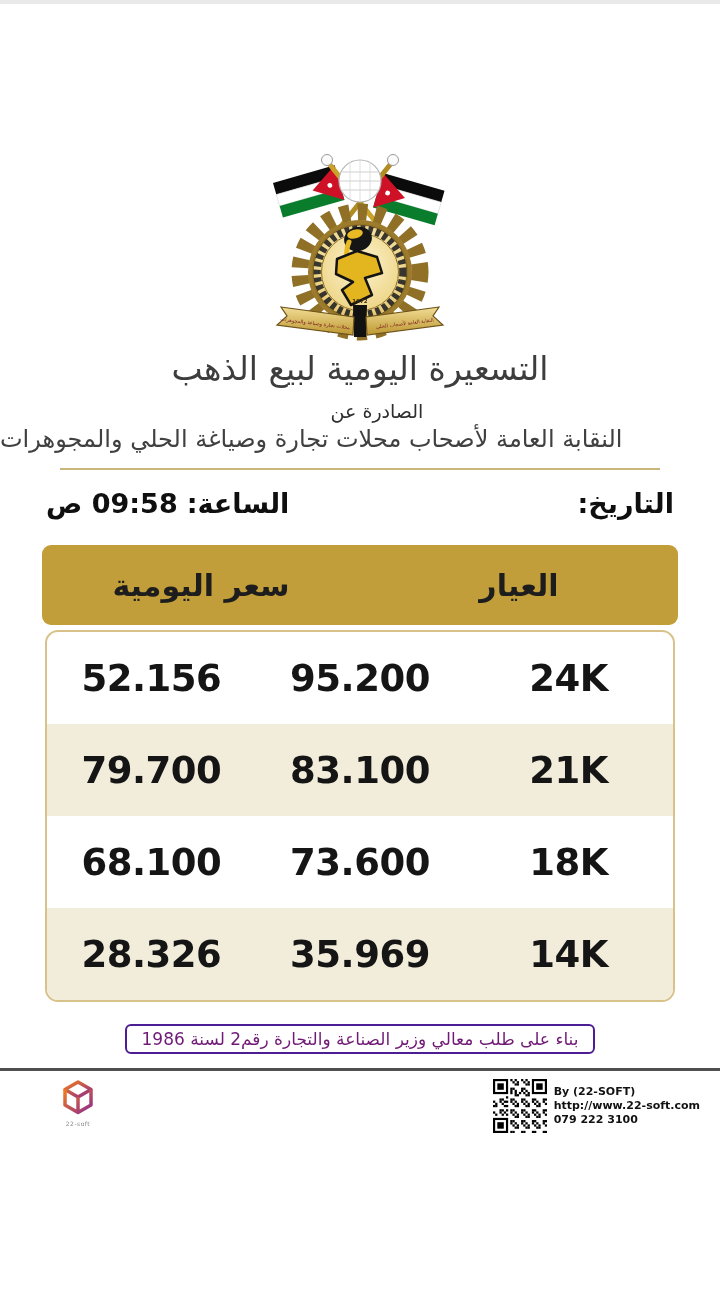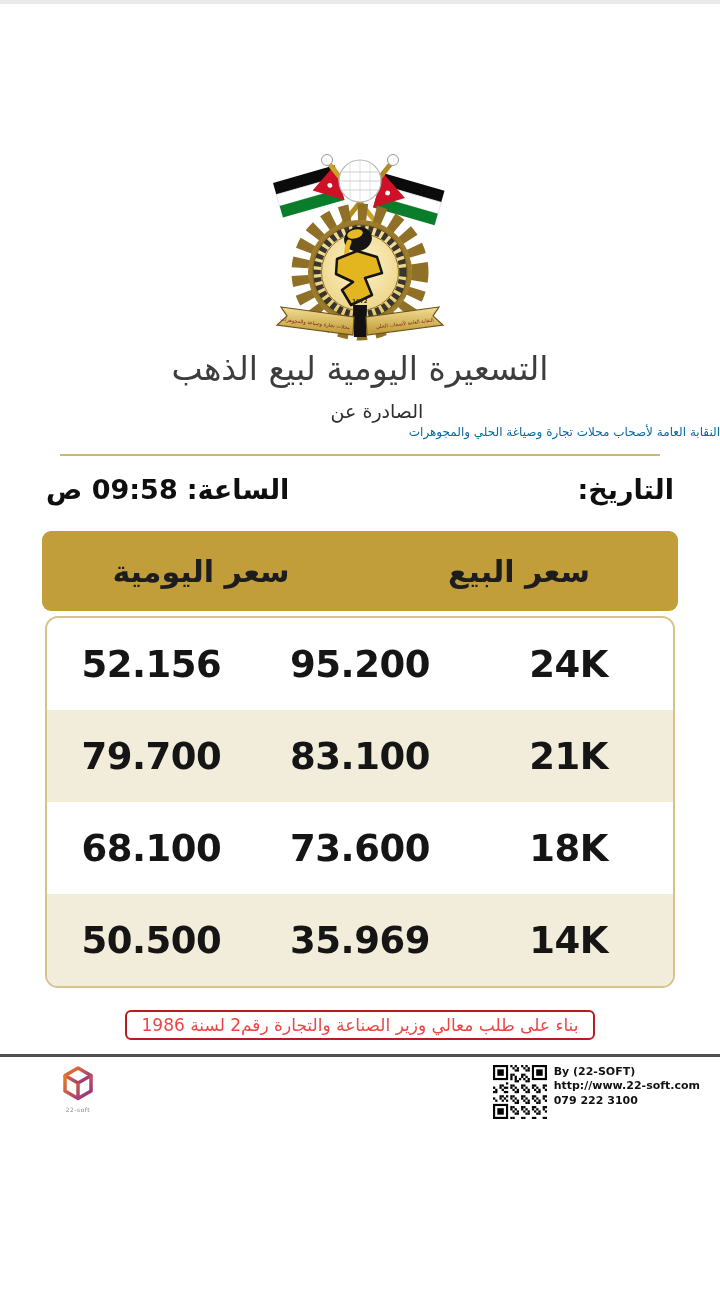--- a/index.html
+++ b/index.html
@@ -4,21 +4,21 @@
 <style>
   * { margin:0; padding:0; box-sizing:border-box; }
   body { background:#e9e9e9; font-family:"DejaVu Sans", sans-serif; }
   .page {
     width:720px; height:1300px; margin:4px auto; background:#ffffff;
     position:relative; overflow:hidden; font-family:"DejaVu Sans", sans-serif;
   }
   .emblem-wrap { width:190px; margin:143px auto 0; }
   .title { font-size:33px; color:#3d3d3d; text-align:center; margin-top:2px; }
   .sub1 { font-size:19px; color:#2e2e2e; text-align:center; margin-top:12px;padding-left:34px; }
-  .sub2 { font-size:12px; color:#0369a1; text-align:right; margin-top:3px; }
+  .sub2 { font-size:24px; color:#404040; text-align:left; margin-top:3px; }
   .sub3 { font-size:25px; color:#2a2a2a; text-align:center; margin-top:10px; }
   .gold-divider { width:600px; height:2px; background:#c8b67b; margin:15px auto 0; }
   .date-row {
     display:flex; justify-content:space-between; width:628px; margin:18px auto 0;
     font-weight:bold; font-size:27px; color:#0f0f0f;
   }
   .date-group { display:flex; gap:9px; align-items:baseline; }
   .thead {
     width:636px; height:80px; margin:26px auto 0; background:#c19e3a;
     border-radius:9px; display:flex; align-items:center;
@@ -28,31 +28,31 @@
     width:630px; margin:5px auto 0; border:2px solid #d8c289;
     border-radius:13px; overflow:hidden; background:#ffffff;
   }
   .trow {
     height:92px; display:flex; align-items:center;
     font-size:37px; font-weight:bold; color:#151515; letter-spacing:-0.5px;
   }
   .trow.alt { background:#f2edda; }
   .cell { flex:1; text-align:center; }
   .footer-note {
-    margin:22px auto 0; width:fit-content; border:2px solid #b91c1c;
-    border-radius:6px; padding:3px 15px; font-size:17px; color:#ef4444;
+    margin:22px auto 0; width:fit-content; border:2px solid #4c1d95;
+    border-radius:6px; padding:3px 15px; font-size:17px; color:#701a75;
   }
   .bottom-rule { width:720px; height:3px; background:#4f4f4f; margin-top:14px; }
   .bottom-bar {
     display:flex; justify-content:space-between; align-items:flex-start;
     padding:8px 20px 0 58px;
   }
   .cube-wrap { display:flex; flex-direction:column; align-items:center; gap:1px; }
   .cube-caption { font-size:6px; color:#8a8a8a; letter-spacing:0.5px; }
-  .credit { display:flex; gap:7px; align-items:flex-start; }
+  .credit { display:flex; gap:7px; align-items:center; }
   .credit-text { font-size:11px; font-weight:bold; color:#111; line-height:1.3; }
 </style>
 </head>
 <body>
 
 <div class="page">
 
   <div class="emblem-wrap">
     <svg viewBox="0 0 190 196" width="190" height="196">
       <defs>
@@ -136,21 +136,21 @@
     <div class="date-group">
       <span>التاريخ:</span>
     </div>
     <div class="date-group">
       <span>الساعة:</span>
       <span>09:58 ص</span>
     </div>
   </div>
 
   <div class="thead" dir="rtl">
-    <div class="cell">سعر البيع</div>
+    <div class="cell">العيار</div>
     <div class="cell">سعر اليومية</div>
   </div>
   <div class="tbody" dir="rtl">
       <div class="trow">
         <div class="cell">24K</div>
         <div class="cell">95.200</div>
         <div class="cell">52.156</div>
       </div>
       <div class="trow alt">
         <div class="cell">21K</div>
@@ -158,21 +158,21 @@
         <div class="cell">79.700</div>
       </div>
       <div class="trow">
         <div class="cell">18K</div>
         <div class="cell">73.600</div>
         <div class="cell">68.100</div>
       </div>
       <div class="trow alt">
         <div class="cell">14K</div>
         <div class="cell">35.969</div>
-        <div class="cell">50.500</div>
+        <div class="cell">28.326</div>
       </div>
     </div>
 
   <div class="footer-note" dir="rtl">بناء على طلب معالي وزير الصناعة والتجارة رقم2 لسنة 1986</div>
 
   <div class="bottom-rule"></div>
   <div class="bottom-bar">
     <div class="cube-wrap">
       <svg width="40" height="40" viewBox="0 0 40 40">
         <g fill="none" stroke="url(#cubeGrad2)" stroke-width="3.5" stroke-linejoin="round">

